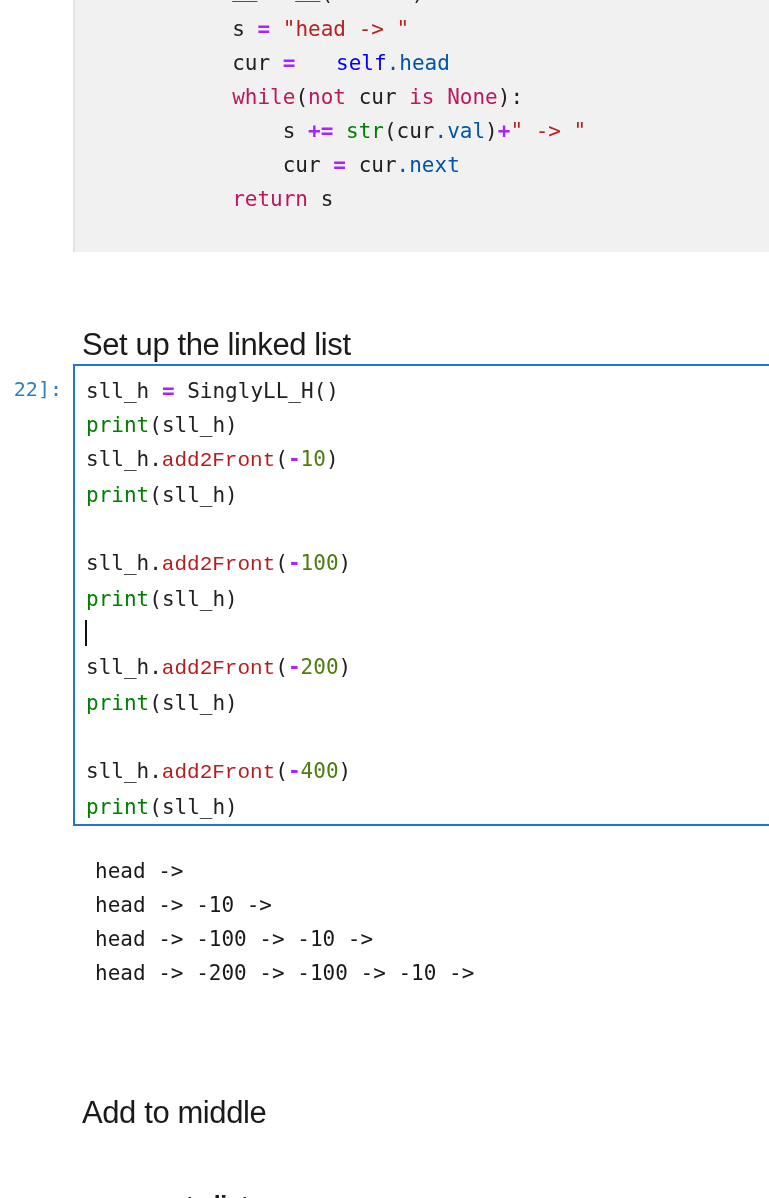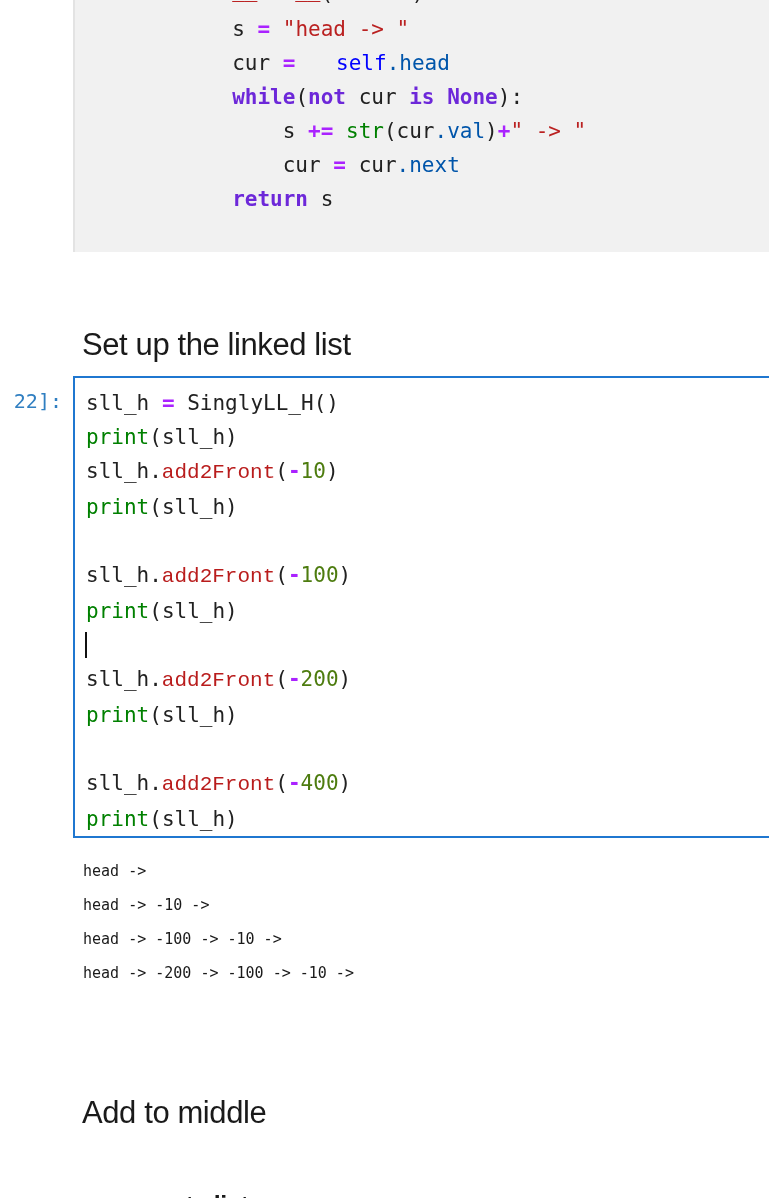--- a/index.html
+++ b/index.html
@@ -65,21 +65,21 @@
     white-space: nowrap;
   }
   #heading-setup  { top: 300px; }
   #heading-add-middle { top: 1068px; }
   #heading-non-empty  { top: 1164px; }
 
   
   #input-cell-wrap {
     position: absolute;
     left: 0px;
-    top: 376px;
+    top: 364px;
     width: 769px;
     height: 464px;
   }
   #input-prompt {
     position: absolute;
     left: -10px;
     top: 11px;
     width: 72px;
     text-align: right;
     font-family: "DejaVu Sans Mono", "Liberation Mono", monospace;
@@ -116,26 +116,27 @@
 
   
   #output-area {
     position: absolute;
     left: 83px;
     top: 854px;
     width: 686px;
   }
   #output-area .code {
     color: #1a1a1a;
-    font-size: 15px;
+    font-size: 21px;
     line-height: 34px;
+    margin-left: 12px;
   }
 
   
-  .tok-kw       { color: #6d28d9; font-weight: bold; }   
+  .tok-kw       { color: #be185d; font-weight: normal; }   
   .tok-fn       { color: #b91c1c; font-family: Liberation Mono, monospace; }                      
   .tok-builtin  { color: #008000; }                      
   .tok-self     { color: #0000ff; margin-left: 28px; }                      
   .tok-attr     { color: #0055aa; }                      
   .tok-op       { color: #aa22ff; font-weight: bold; }   
   .tok-str      { color: #ba2121; }                      
   .tok-num      { color: #4d7c0f; }                      
   .tok-plain    { color: #212121; }
   .tok-punct    { color: #212121; }
 </style>

